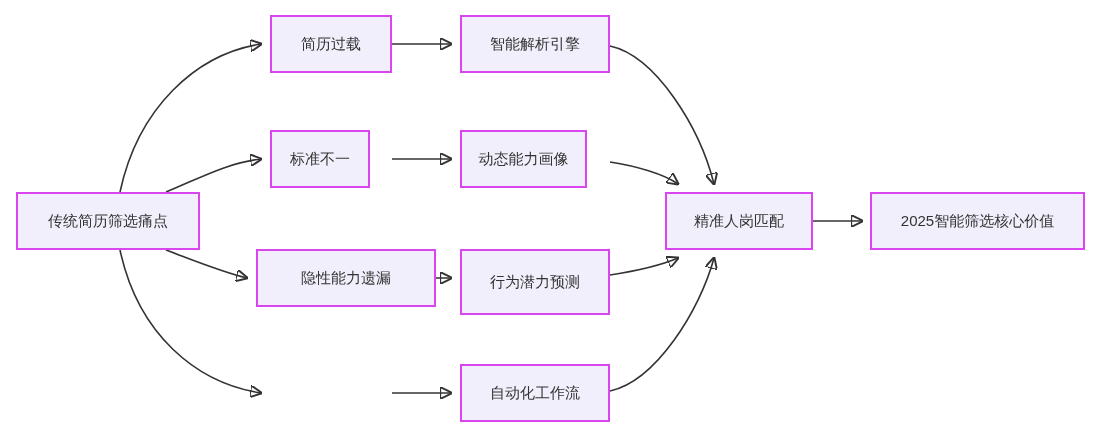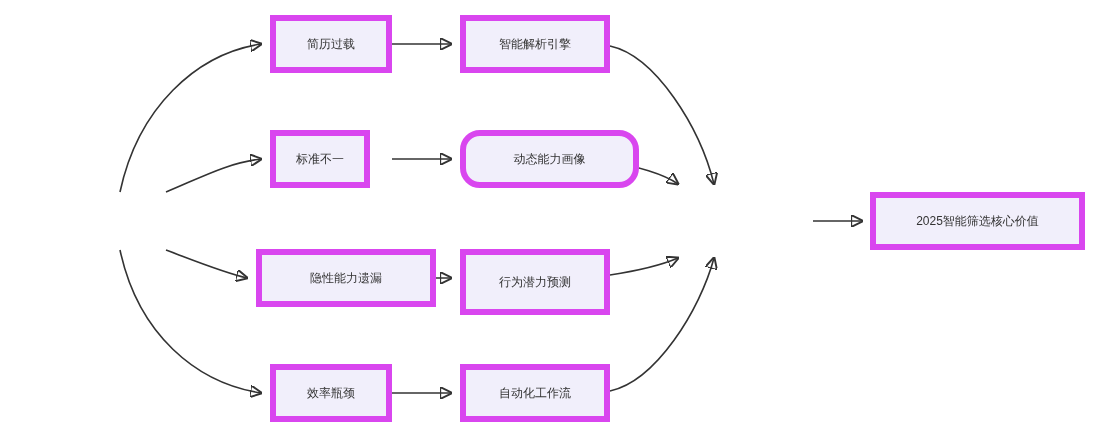--- a/index.html
+++ b/index.html
@@ -23,38 +23,38 @@
   }
   .edges-layer path {
     fill: none;
     stroke: #333333;
     stroke-width: 1.6;
   }
   .node {
     position: absolute;
     box-sizing: border-box;
     background: #f1effb;
-    border: 6px solid #d946ef;
+    border: 2px solid #d946ef;
     color: #333333;
-    font-size: 12px;
+    font-size: 15px;
     font-weight: 400;
     display: flex;
     align-items: center;
     justify-content: center;
     text-align: center;
     white-space: nowrap;
   }
   
   .n-a  { left: 16px;  top: 192px; width: 184px; height: 58px; }
   .n-b1 { left: 270px; top: 15px;  width: 122px; height: 58px; }
   .n-b2 { left: 270px; top: 130px; width: 100px; height: 58px; }
   .n-b3 { left: 256px; top: 249px; width: 180px; height: 58px; }
   .n-b4 { left: 270px; top: 364px; width: 122px; height: 58px; }
   .n-c1 { left: 460px; top: 15px;  width: 150px; height: 58px; }
-  .n-c2 { left: 460px; top: 130px; width: 179px; height: 58px; border-radius: 20px; }
+  .n-c2 { left: 460px; top: 130px; width: 127px; height: 58px; }
   .n-c3 { left: 460px; top: 249px; width: 150px; height: 66px; }
   .n-c4 { left: 460px; top: 364px; width: 150px; height: 58px; text-align: center; }
   .n-d  { left: 665px; top: 192px; width: 148px; height: 58px; }
   .n-e  { left: 870px; top: 192px; width: 215px; height: 58px; }
 </style>
 </head>
 <body>
 
 <div class="canvas">
 
@@ -76,23 +76,24 @@
     <path d="M392,393 H451" marker-end="url(#arrow)"></path>
 
     <path d="M610,46 C656,56 700,128 714,184" marker-end="url(#arrow)"></path>
     <path d="M610,162 C636,166 664,174 678,184" marker-end="url(#arrow)"></path>
     <path d="M610,275 C636,271 664,264 678,258" marker-end="url(#arrow)"></path>
     <path d="M610,391 C656,381 700,310 714,258" marker-end="url(#arrow)"></path>
 
     <path d="M813,221 H862" marker-end="url(#arrow)"></path>
   </svg>
 
+  <div class="node n-a">传统简历筛选痛点</div>
   <div class="node n-b1">简历过载</div>
   <div class="node n-b2">标准不一</div>
   <div class="node n-b3">隐性能力遗漏</div>
-  <div class="node n-b4">效率瓶颈</div>
   <div class="node n-c1">智能解析引擎</div>
   <div class="node n-c2">动态能力画像</div>
   <div class="node n-c3">行为潜力预测</div>
   <div class="node n-c4">自动化工作流</div>
+  <div class="node n-d">精准人岗匹配</div>
   <div class="node n-e">2025智能筛选核心价值</div>
 
 </div>
 
 </body></html>

